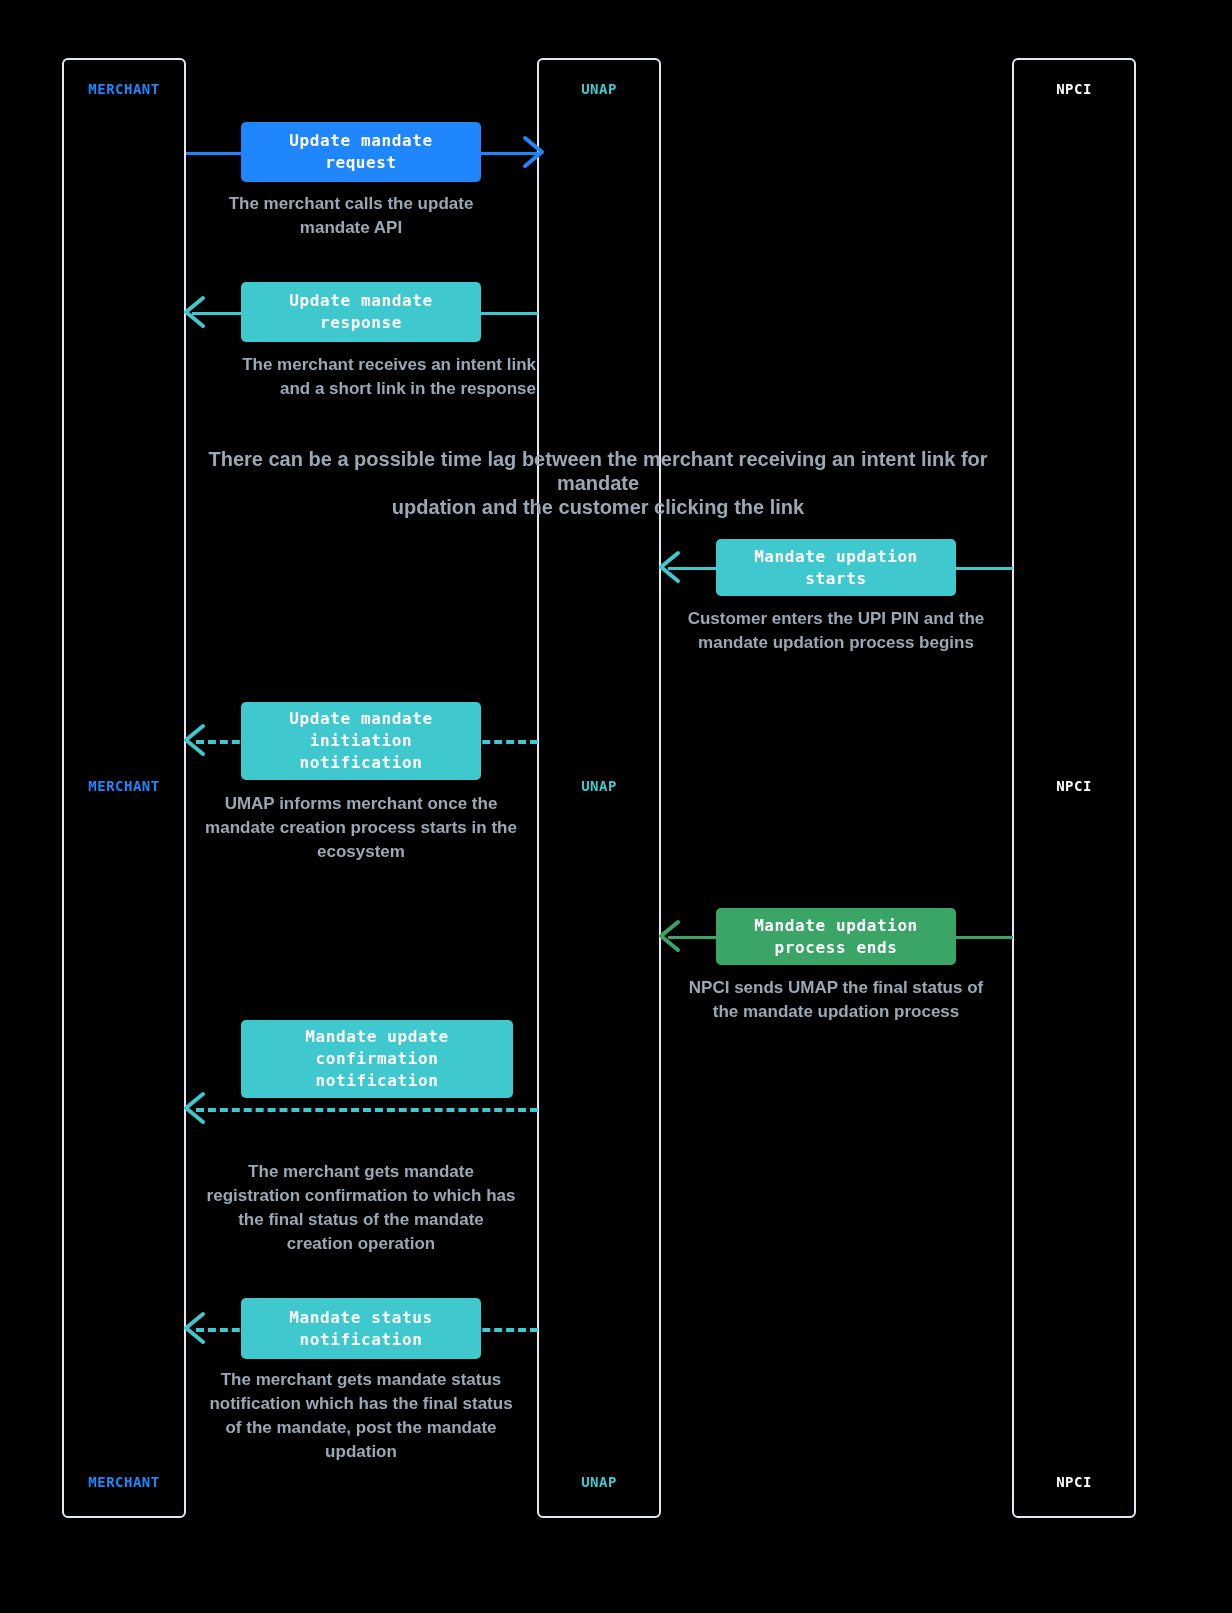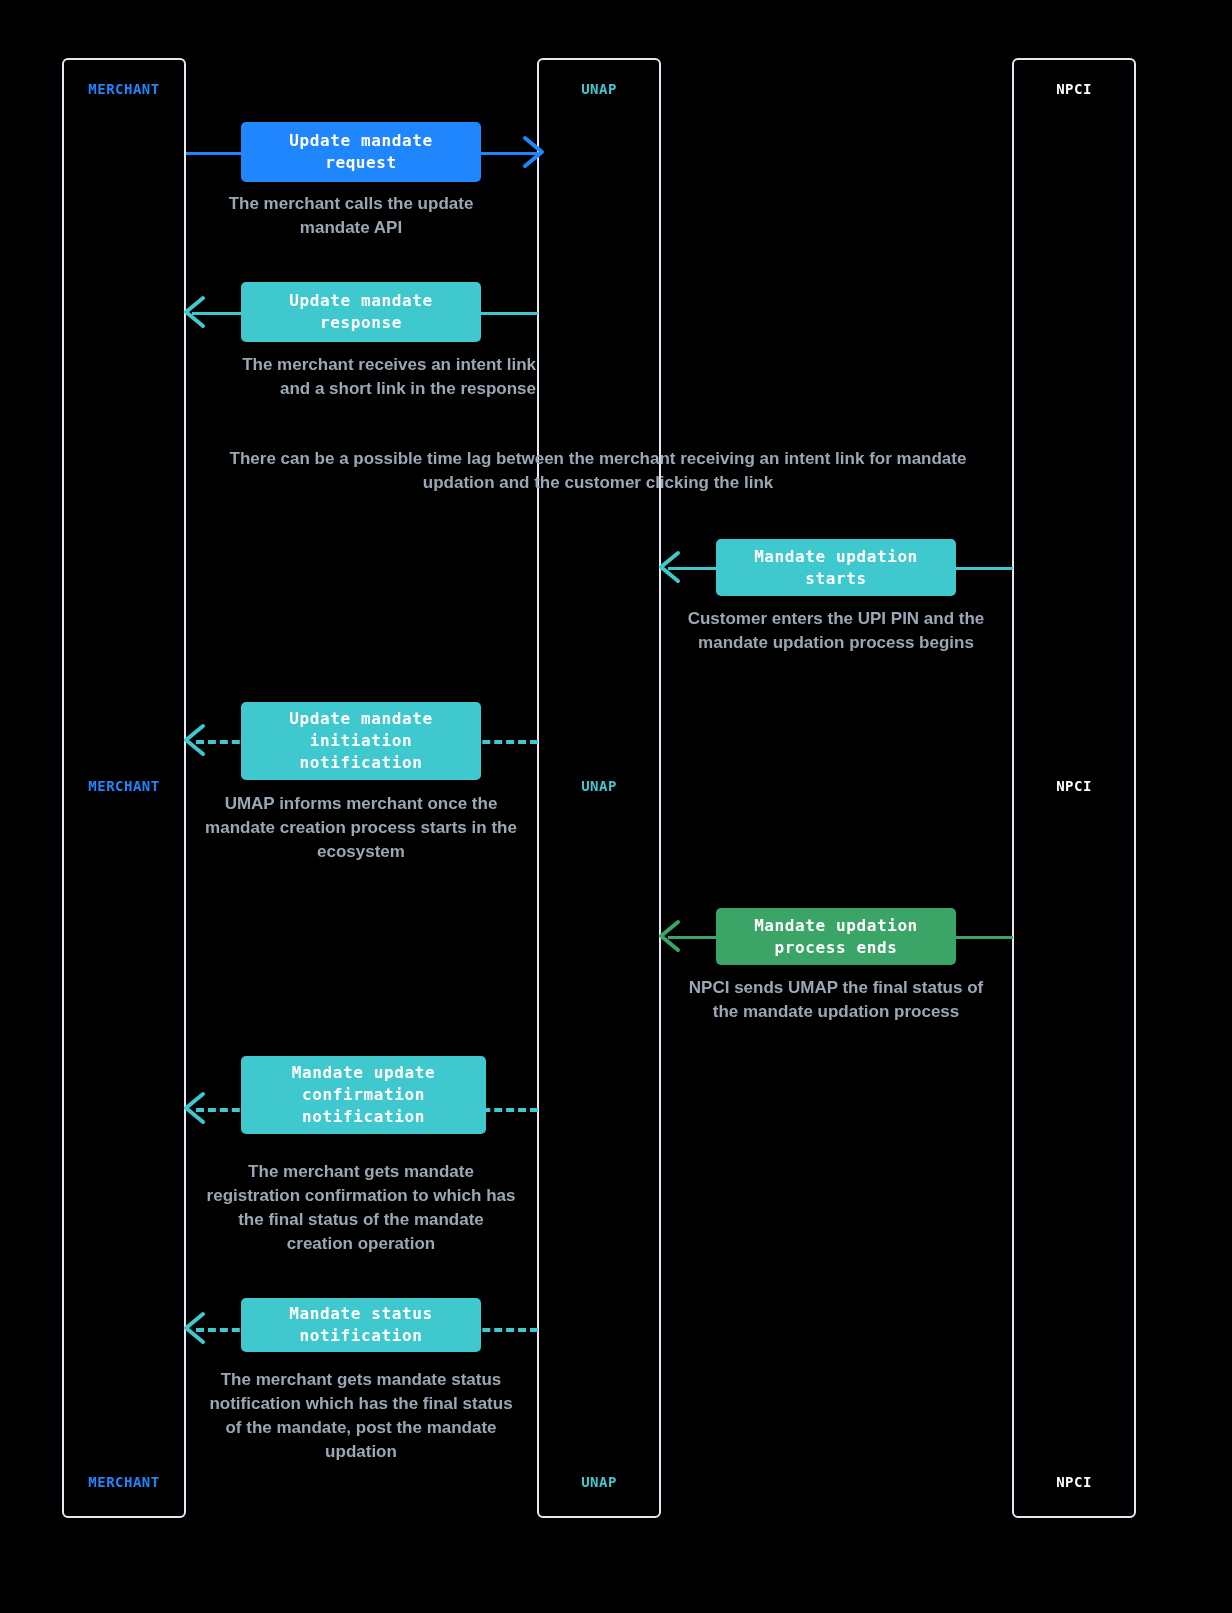--- a/index.html
+++ b/index.html
@@ -95,21 +95,21 @@
     line-height: 24px;
     text-align: center;
     white-space: pre-line;
     transform: translateX(-50%);
   }
 
   .note {
     position: absolute;
     color: #9aa7b4;
     font-family: "Liberation Sans", sans-serif;
-    font-size: 17px;
+    font-size: 20px;
     font-weight: 700;
     line-height: 24px;
     text-align: center;
     white-space: pre-line;
     transform: translateX(-50%);
     z-index: 5;
   }
 </style>
 </head>
 <body>
@@ -202,37 +202,37 @@
 the mandate updation process</div>
   </div>
 
   <div class="msg">
     <div class="msg-line dashed" style="left:196px; width:342px; top:1108px; border-top-color:#3fc8cd;"></div>
     <div class="arrowhead" style="left:182px; top:1091px;">
       <svg width="26" height="34" viewBox="0 0 26 34">
         <polyline points="21,3 4,17 21,31" fill="none" stroke="#3fc8cd" stroke-width="4" stroke-linecap="round" stroke-linejoin="round"></polyline>
       </svg>
     </div>
-    <div class="msg-box" style="left:241px; top:1056px; width:245px; height:78px; background:#3fc8cd;">Mandate update
+    <div class="msg-box" style="left:241px; top:1020px; width:272px; height:78px; background:#3fc8cd;">Mandate update
 confirmation
 notification</div>
     <div class="caption" style="left:361px; top:1160px; width:352px;">The merchant gets mandate
 registration confirmation to which has
 the final status of the mandate
 creation operation</div>
   </div>
 
   <div class="msg">
     <div class="msg-line dashed" style="left:196px; width:342px; top:1328px; border-top-color:#3fc8cd;"></div>
     <div class="arrowhead" style="left:182px; top:1311px;">
       <svg width="26" height="34" viewBox="0 0 26 34">
         <polyline points="21,3 4,17 21,31" fill="none" stroke="#3fc8cd" stroke-width="4" stroke-linecap="round" stroke-linejoin="round"></polyline>
       </svg>
     </div>
-    <div class="msg-box" style="left:241px; top:1298px; width:240px; height:54px; background:#3fc8cd;">Mandate status
+    <div class="msg-box" style="left:241px; top:1298px; width:240px; height:61px; background:#3fc8cd;">Mandate status
 notification</div>
     <div class="caption" style="left:361px; top:1368px; width:352px;">The merchant gets mandate status
 notification which has the final status
 of the mandate, post the mandate
 updation</div>
   </div>
 
 </div>
 
 </body></html>

